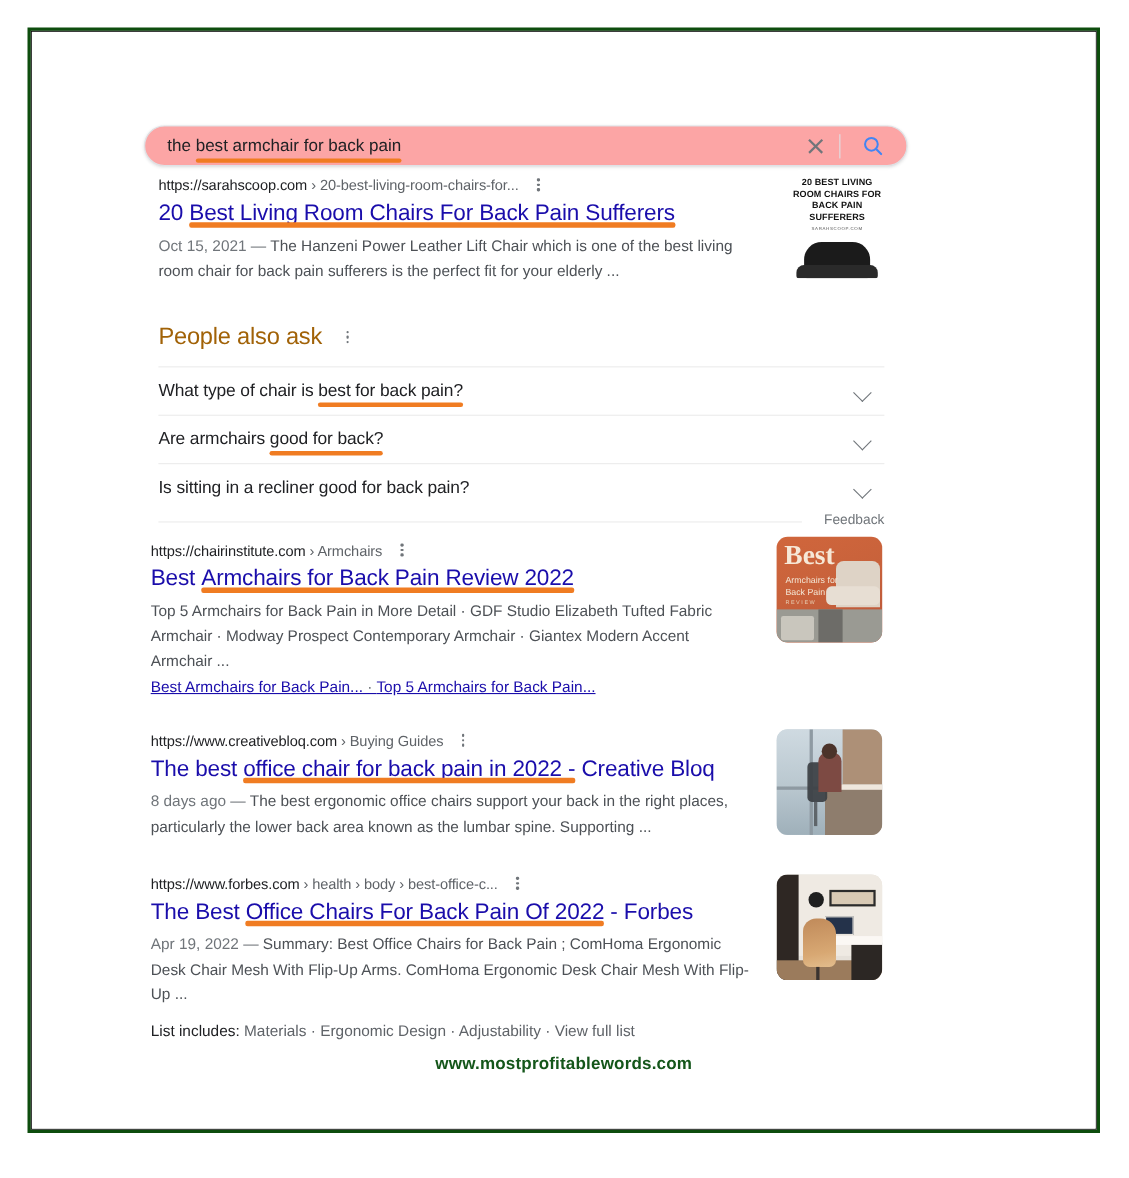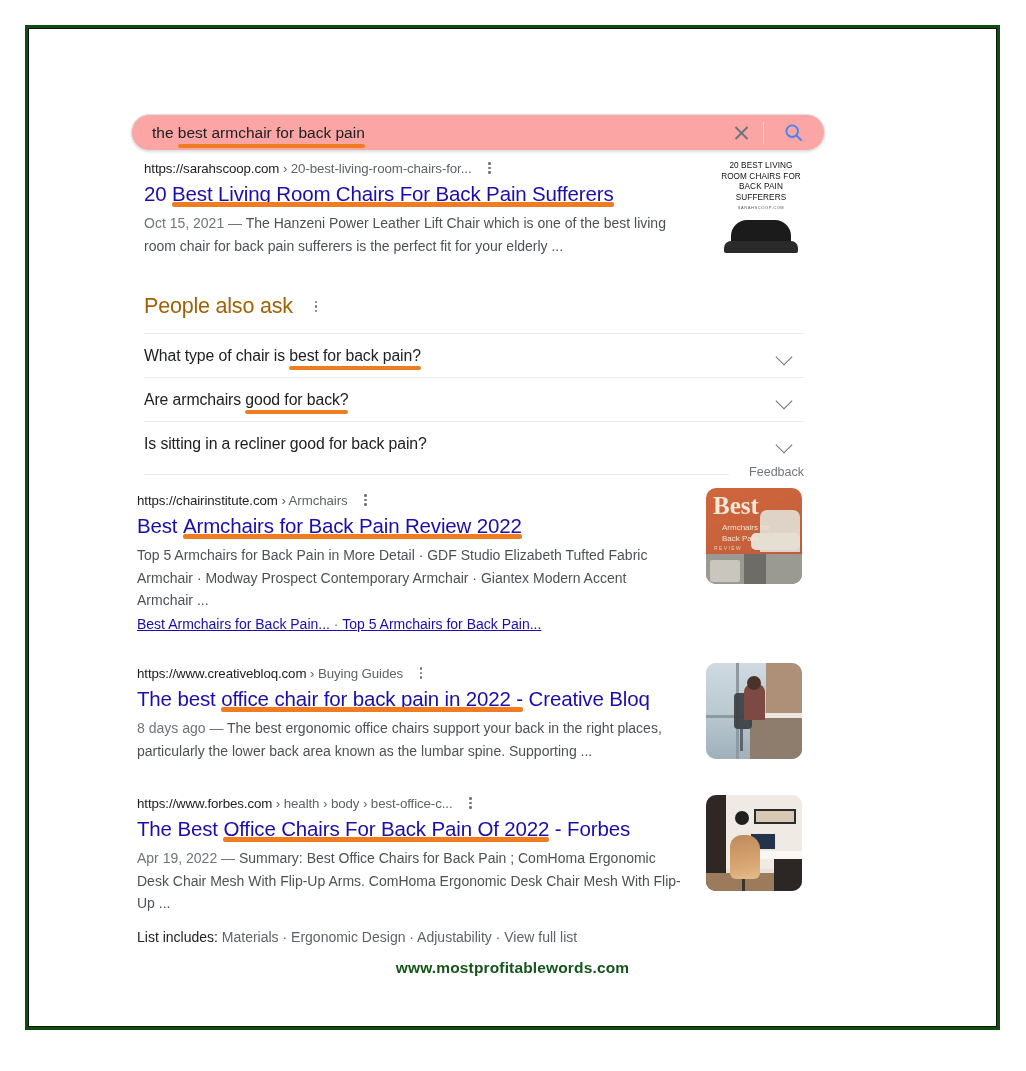--- a/index.html
+++ b/index.html
@@ -198,21 +198,21 @@
     border-radius: 9px;
     overflow: hidden;
     background: #fff;
   }
 
   
   .t1 { width: 92px; height: 98px; border-radius: 10px; background: #ffffff; }
   .t1 .t1-txt {
     text-align: center;
     font-size: 8.2px;
-    font-weight: normal;
+    font-weight: bold;
     color: #111;
     line-height: 10.5px;
     padding: 6px 5px 0 5px;
     letter-spacing: .1px;
   }
   .t1 .t1-sub {
     text-align: center;
     font-size: 4px;
     color: #555;
     letter-spacing: .6px;
@@ -276,21 +276,21 @@
     position: absolute;
     left: 7px; top: 5px;
     font-family: "Liberation Serif", serif;
     font-size: 25px;
     font-weight: bold;
     color: #f6e8d7;
     line-height: 26px;
   }
   .t2 .t2-sub {
     position: absolute;
-    left: 16px; top: 34px;
+    left: 8px; top: 34px;
     font-size: 8px;
     color: #f3e5d4;
     line-height: 11px;
   }
   .t2 .t2-rev {
     position: absolute;
     left: 8px; top: 57px;
     font-size: 5px;
     letter-spacing: 1.4px;
     color: #e8cfb4;

